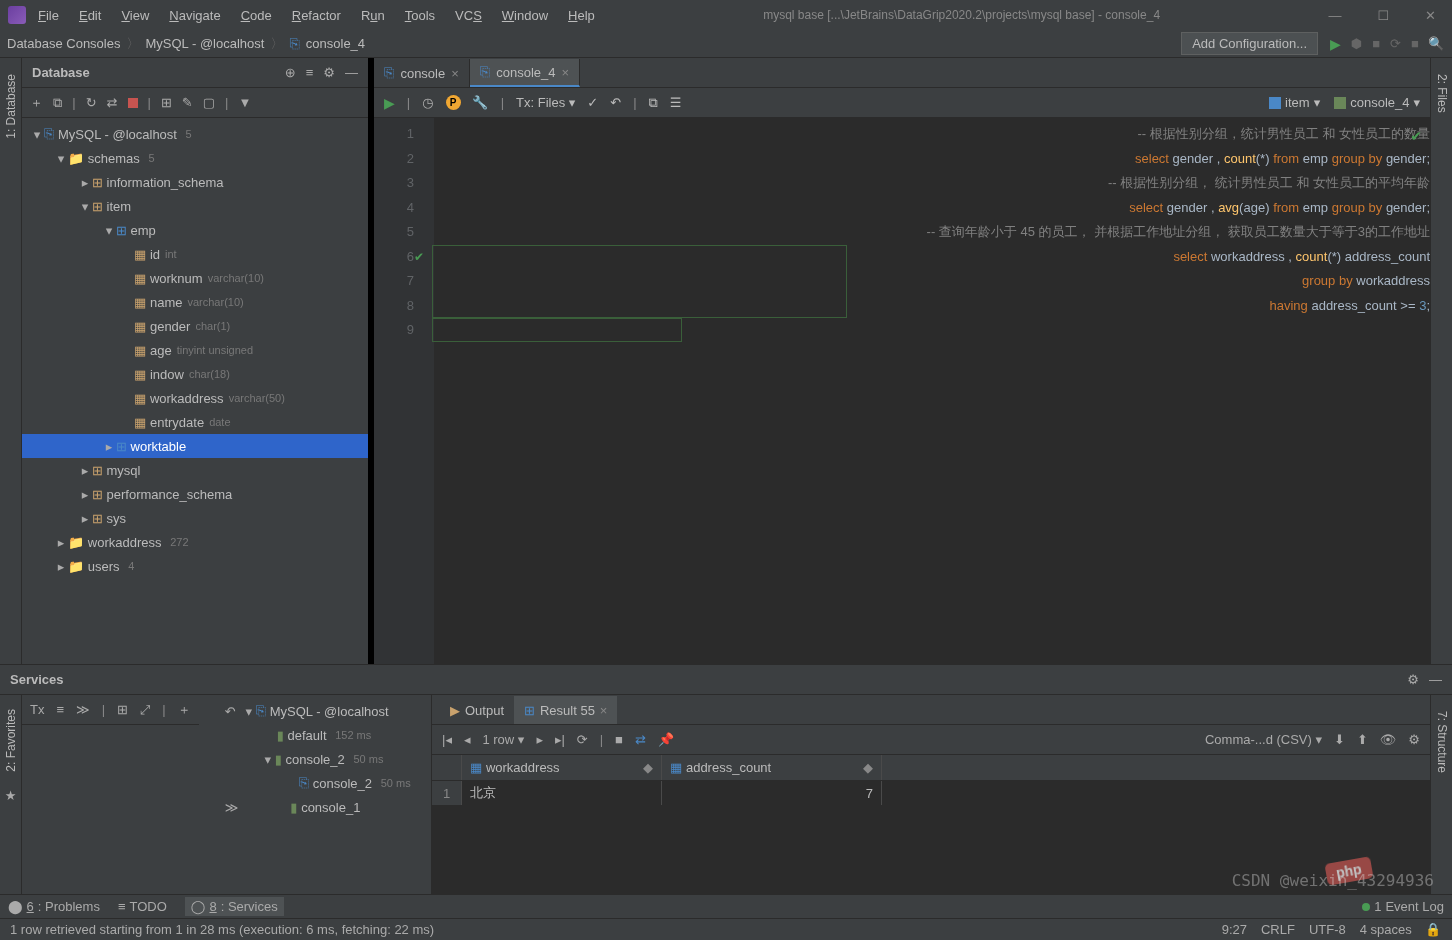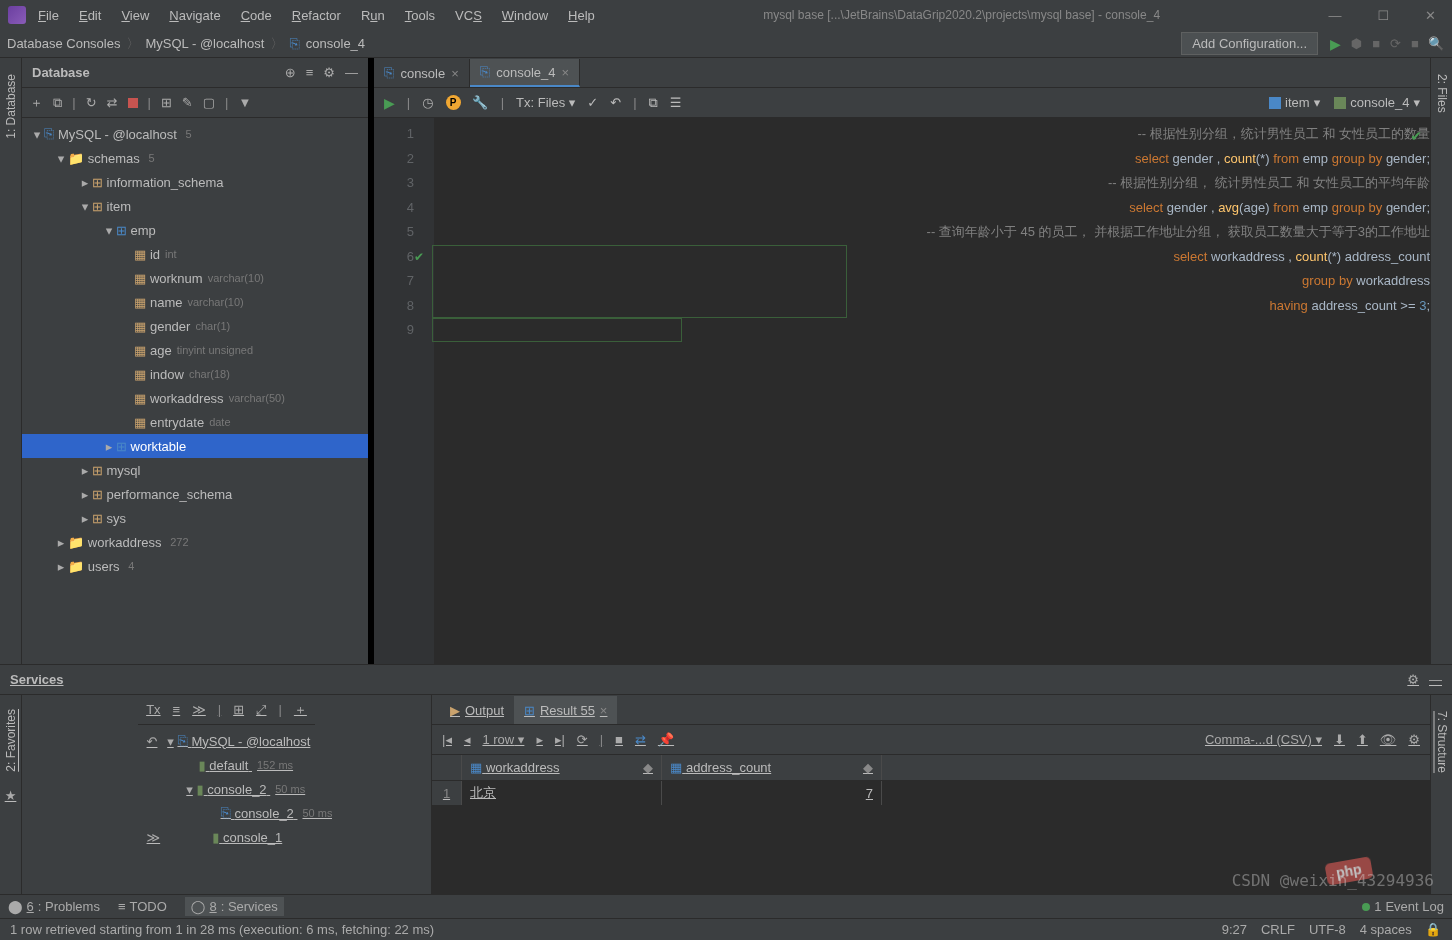--- a/index.html
+++ b/index.html
@@ -58,24 +58,24 @@
 .code-line { height:24.5px; white-space:pre;text-align:right; }
 .kw { color:#cc7832; }
 .fn { color:#ffc66d; }
 .num { color:#6897bb; }
 .cm { color:#808080; }
 .id { color:#a9b7c6; }
 .op { color:#a9b7c6; }
 .box-outline { position:absolute; border:1px solid #3a5f3a; pointer-events:none; }
 .code-ok { position:absolute; top:6px; right:8px; color:#499c54; font-size:14px; }
 .right-tool { width:22px; background:#3c3f41; border-left:1px solid #2b2b2b; display:flex; flex-direction:column; align-items:center; padding-top:8px; }
-.svc-panel { height:230px; background:#3c3f41; border-top:1px solid #2b2b2b; display:flex; flex-direction:column;text-decoration:underline; }
+.svc-panel { height:230px; background:#3c3f41; border-top:1px solid #2b2b2b; display:flex; flex-direction:column; }
 .svc-body { flex:1; display:flex; min-height:0; }
 .svc-left { width:22px; border-right:1px solid #2b2b2b; display:flex; flex-direction:column; align-items:center; padding-top:6px; gap:8px; color:#aaa; }
-.svc-tree-wrap { width:410px; border-right:1px solid #2b2b2b; display:flex; flex-direction:column;align-items:center; }
+.svc-tree-wrap { width:410px; border-right:1px solid #2b2b2b; display:flex; flex-direction:row; }
 .svc-tb { height:30px; display:flex; align-items:center; gap:12px; padding:0 8px; border-bottom:1px solid #2b2b2b; color:#aaa; }
 .svc-tree { flex:1; overflow:auto; padding:4px 0; }
 .svc-result { flex:1; display:flex; flex-direction:column; }
 .res-tabs { height:30px; display:flex; align-items:flex-end; padding-left:8px; gap:0; border-bottom:1px solid #2b2b2b; }
 .res-tab { height:28px; padding:0 10px; display:flex; align-items:center; gap:5px; color:#bbb; cursor:pointer; }
 .res-tab.active { background:#4e5254; }
 .res-tb { height:30px; display:flex; align-items:center; padding:0 10px; gap:12px; color:#aaa; border-bottom:1px solid #2b2b2b; }
 .res-tb-right { margin-left:auto; display:flex; gap:12px; align-items:flex-start; }
 .grid { flex:1; background:#2b2b2b; font-family:Consolas,monospace; font-size:13px; }
 .grid-head { display:flex; height:26px; background:#3c3f41; border-bottom:1px solid #2b2b2b; }

